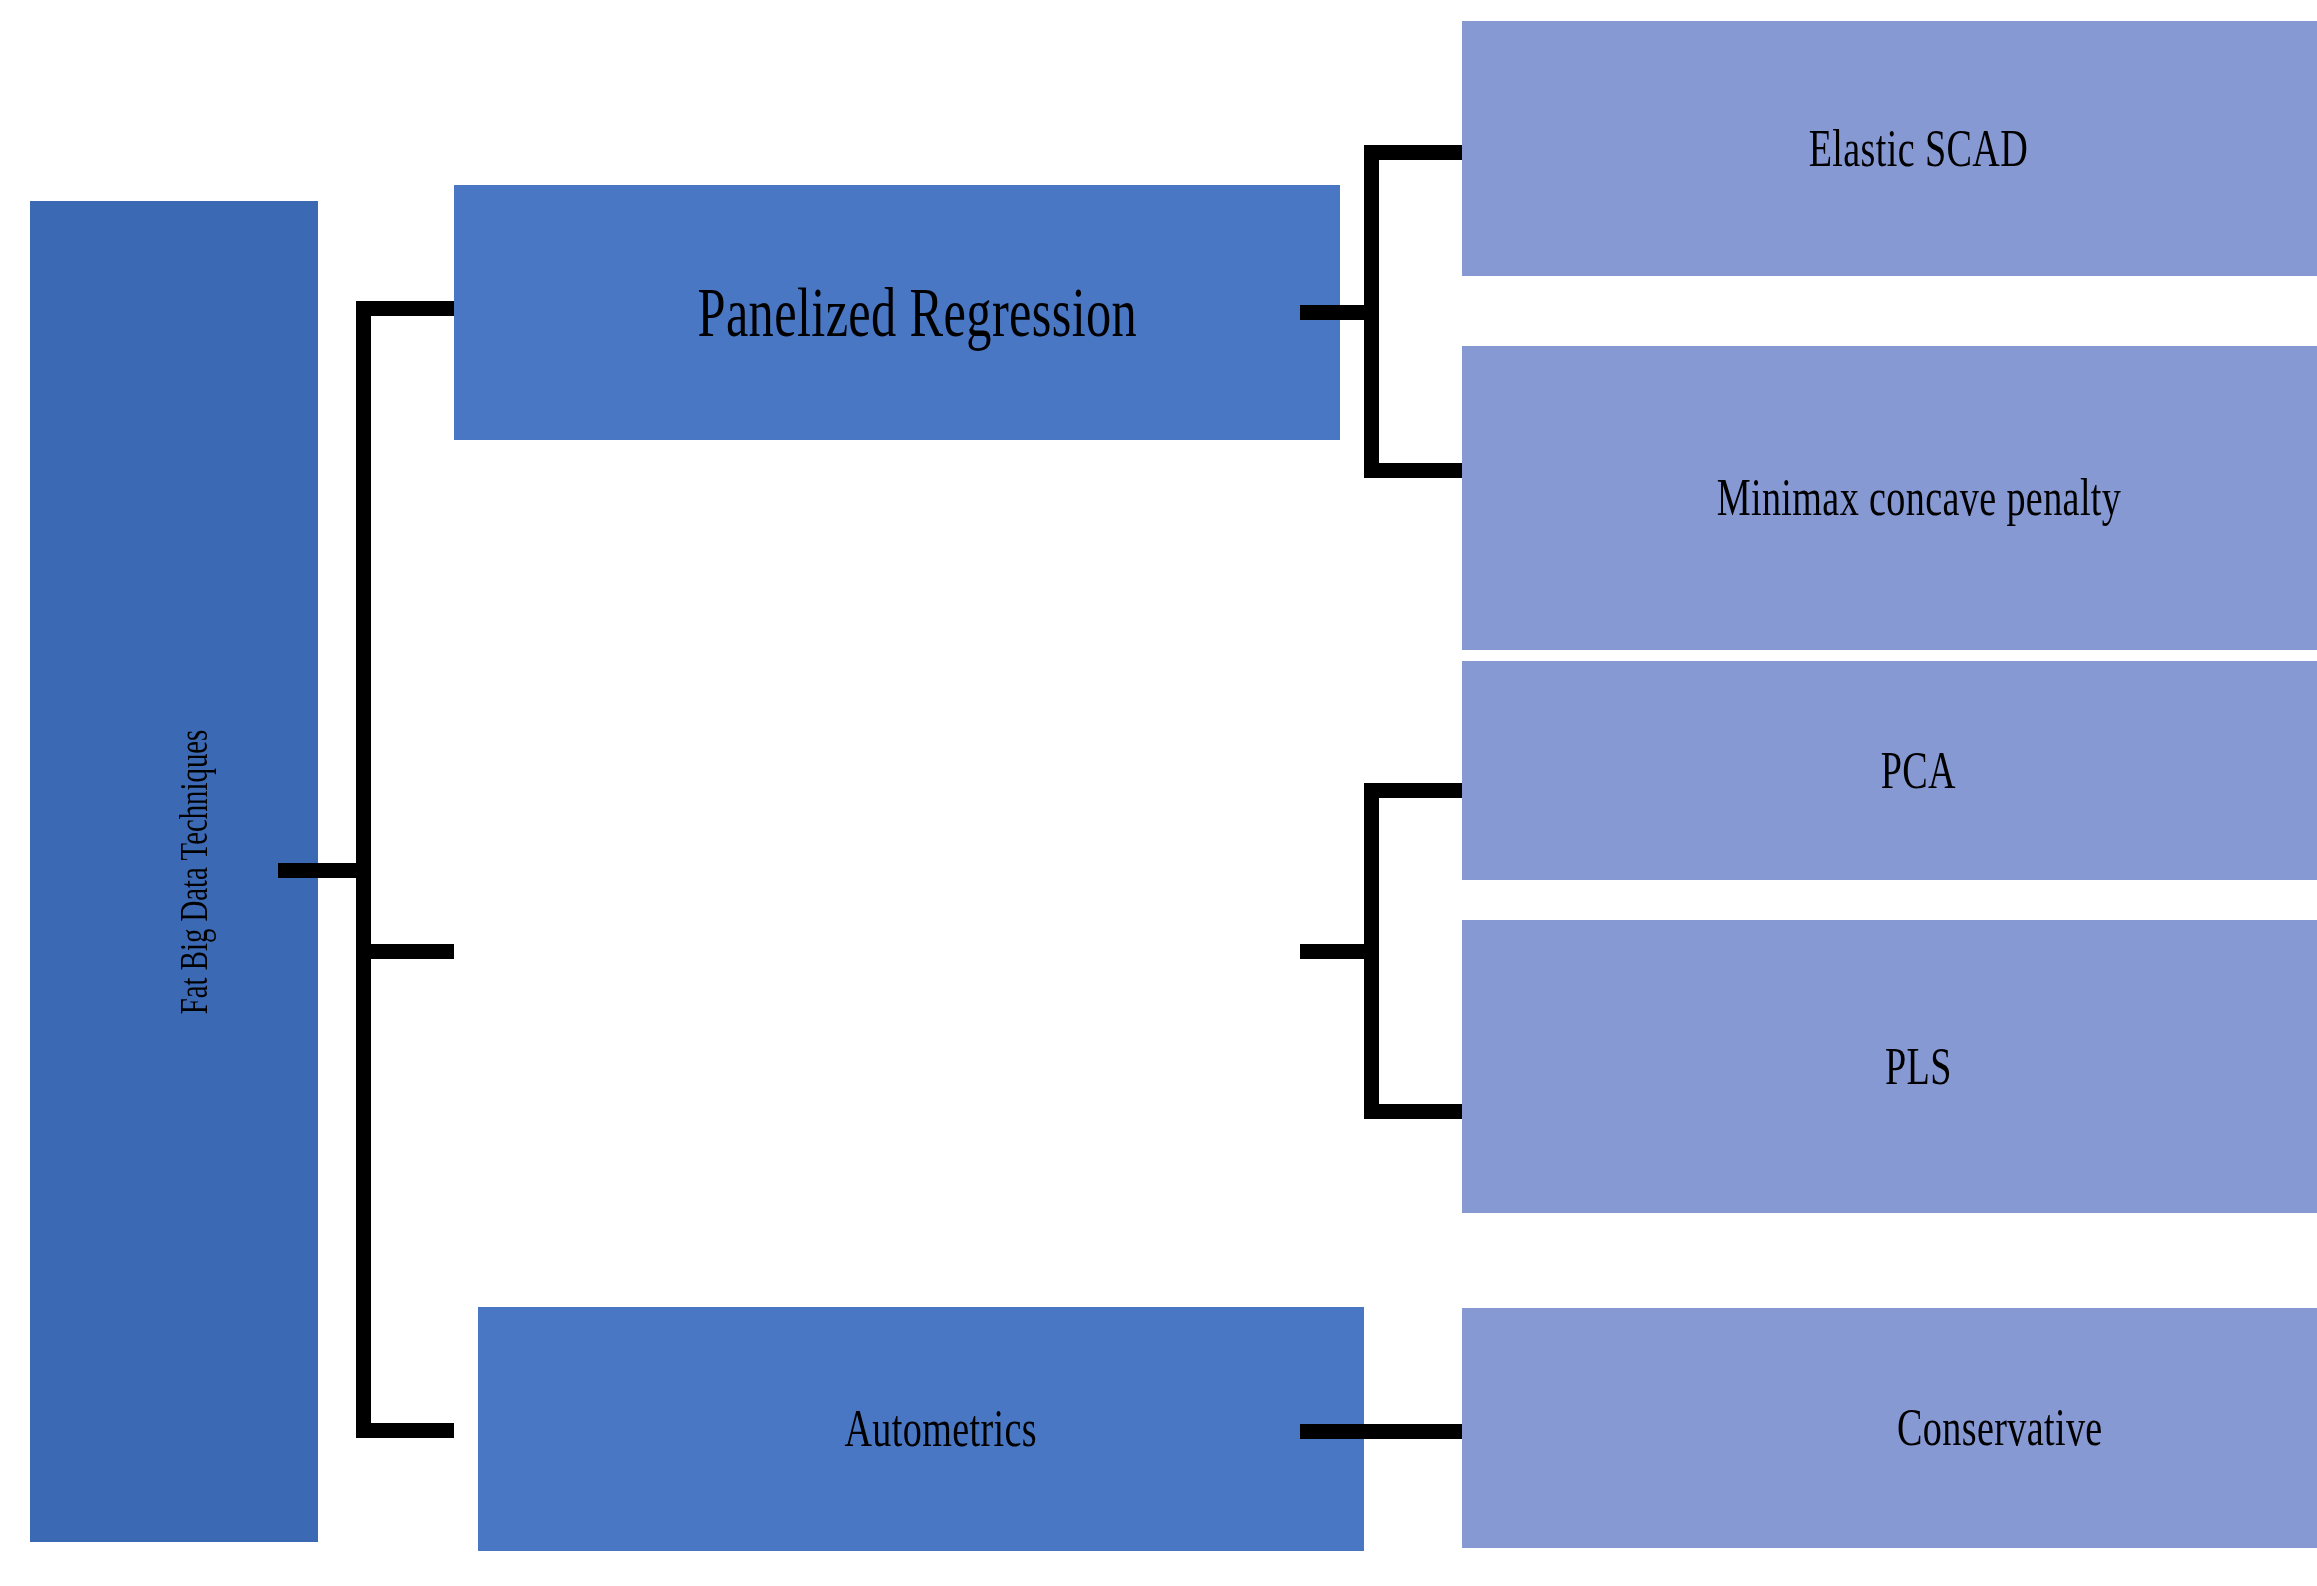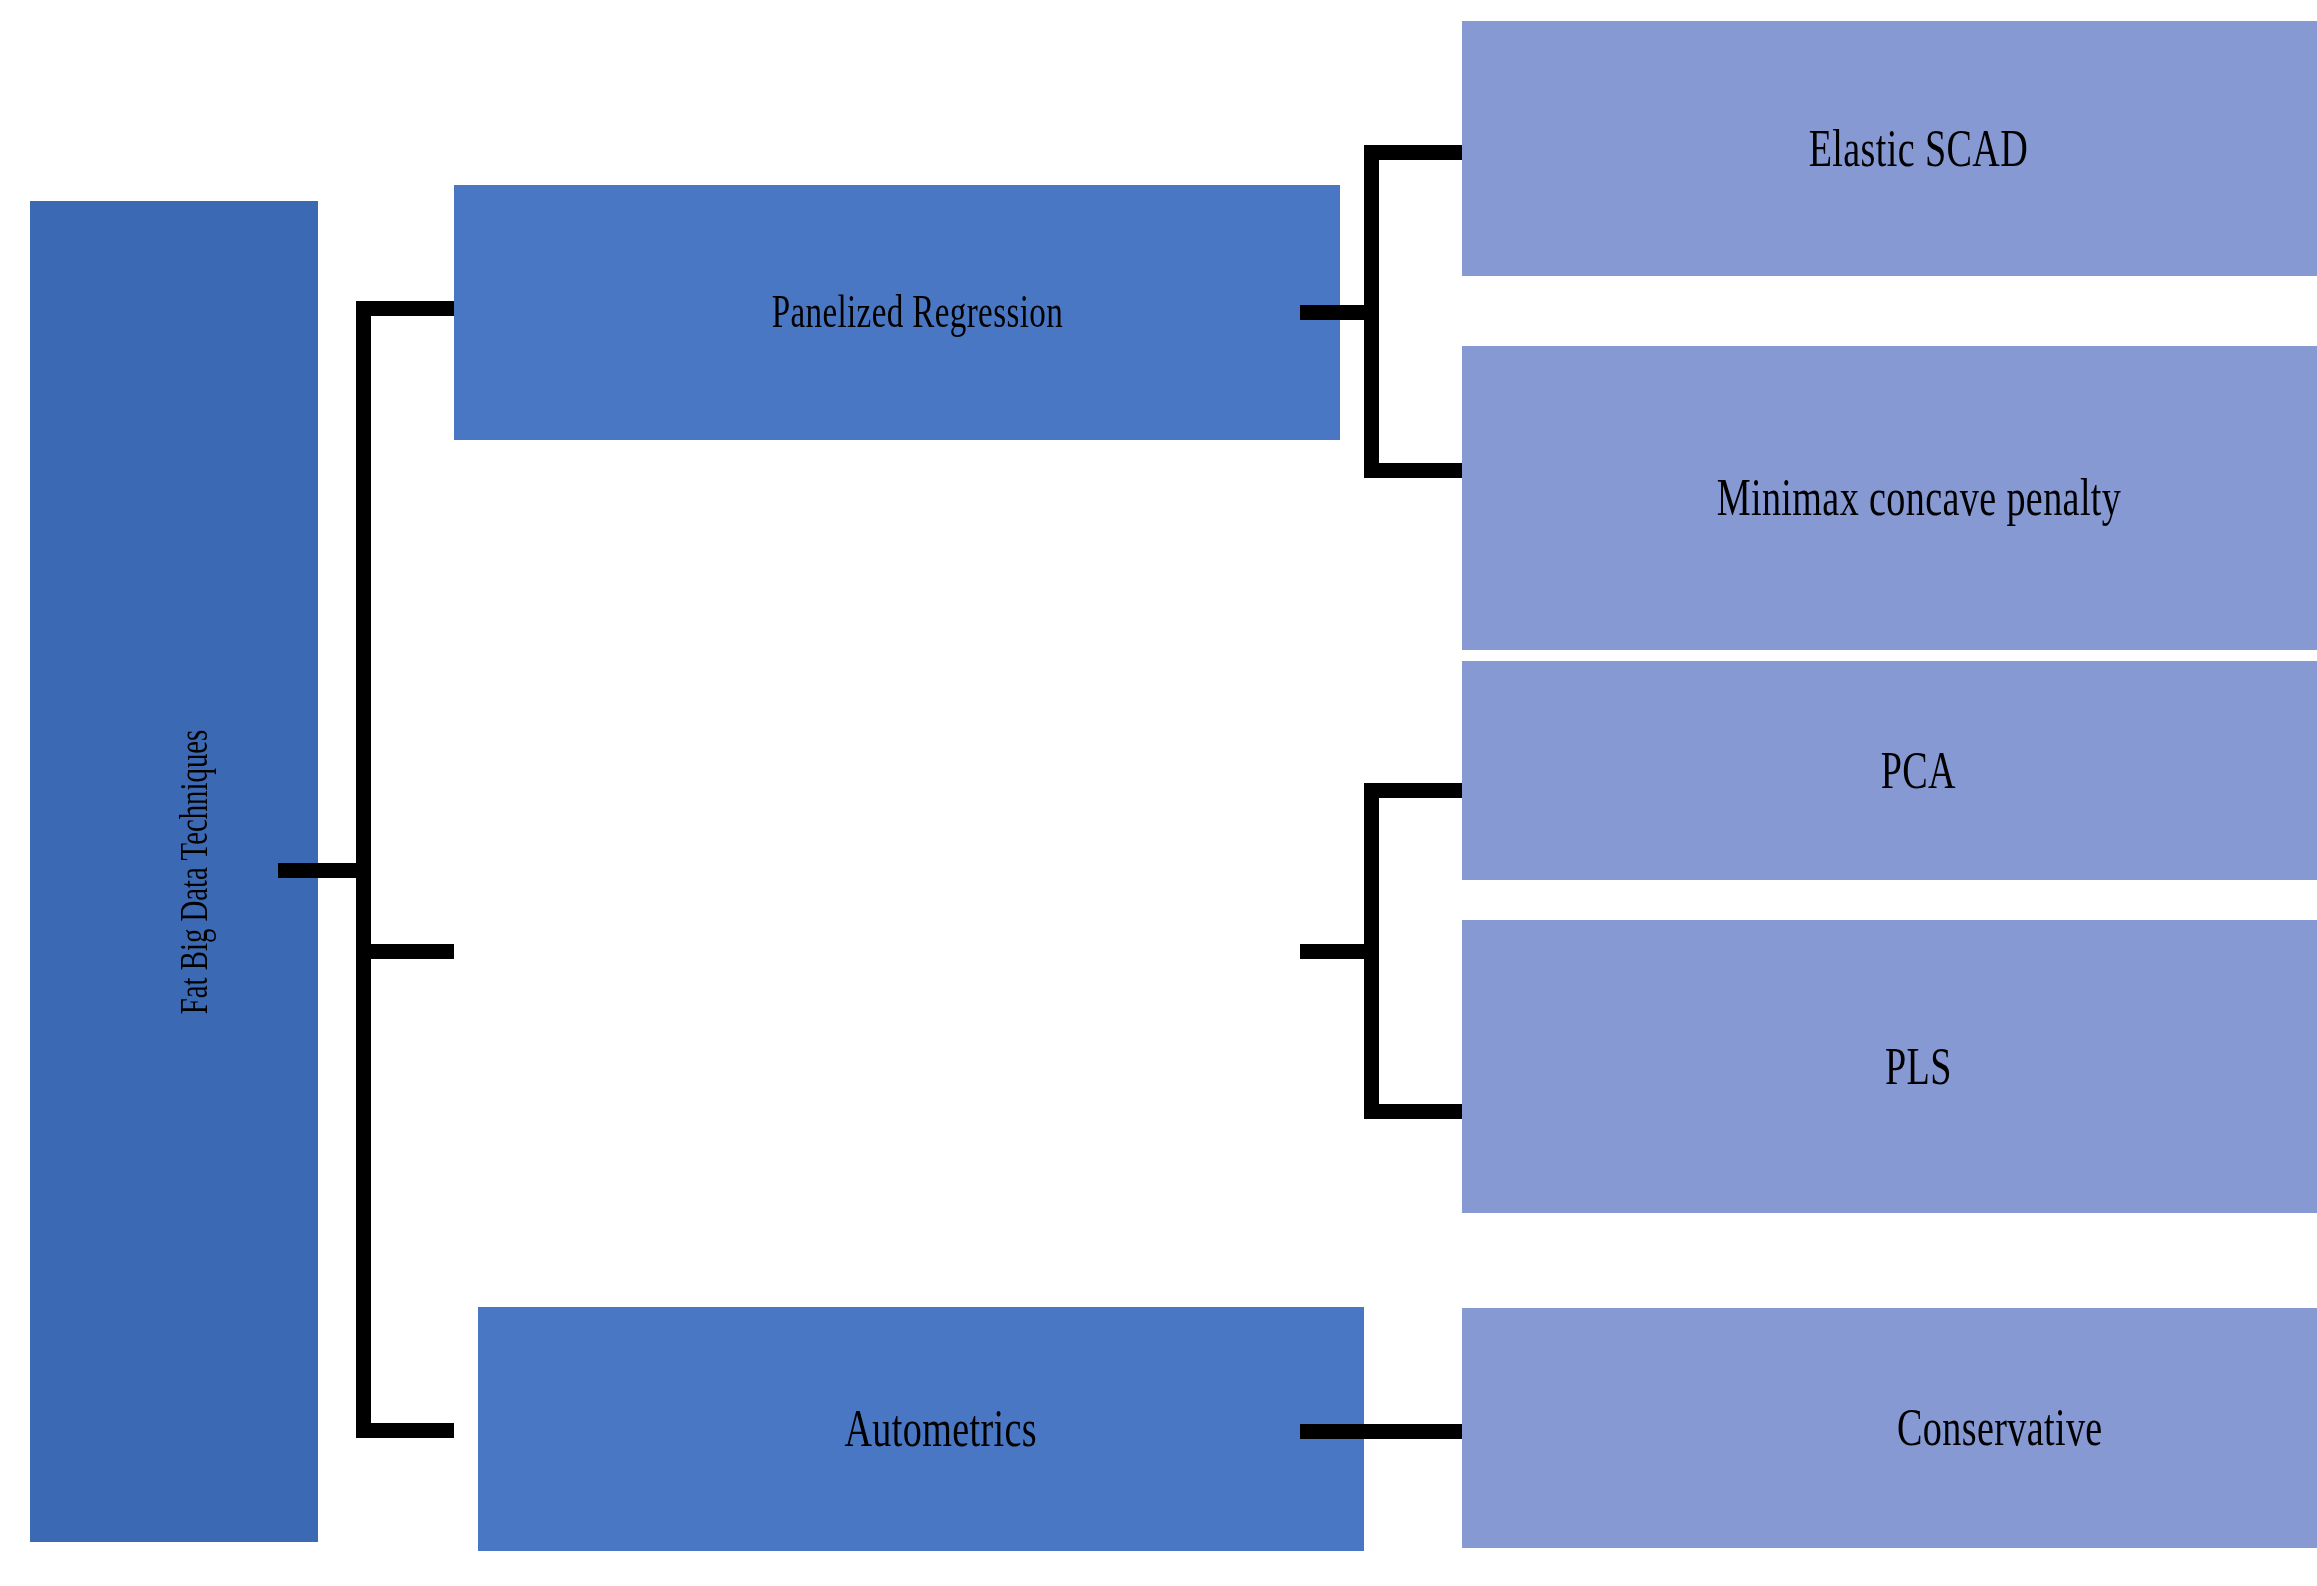--- a/index.html
+++ b/index.html
@@ -54,21 +54,21 @@
   <div class="connector" style="left:278px; top:863px; width:89px; height:14.5px;"></div>
 
   <div class="connector" style="left:356px; top:301px; width:14.5px; height:1136px;"></div>
 
   <div class="connector" style="left:356px; top:301px; width:98px; height:14.5px;"></div>
 
   <div class="connector" style="left:356px; top:944px; width:98px; height:14.5px;"></div>
 
   <div class="connector" style="left:356px; top:1423px; width:98px; height:14.5px;"></div>
 
-  <div class="node" style="left:454px; top:185px; width:846px; height:255px; background:#4A77C4; font-size:46px;">
+  <div class="node" style="left:454px; top:185px; width:846px; height:255px; background:#4A77C4; font-size:70px;">
     <span class="node-label">Panelized Regression</span>
   </div>
 
   <div class="connector" style="left:1300px; top:305px; width:78px; height:14.5px;"></div>
   <div class="connector" style="left:1364px; top:145px; width:14.5px; height:332px;"></div>
   <div class="connector" style="left:1364px; top:145px; width:100px; height:14.5px;"></div>
   <div class="connector" style="left:1364px; top:463px; width:100px; height:14.5px;"></div>
 
   <div class="node" style="left:1462px; top:21px; width:833px; height:255px; background:#8699D3; font-size:53px;">
     <span class="node-label">Elastic SCAD</span>

